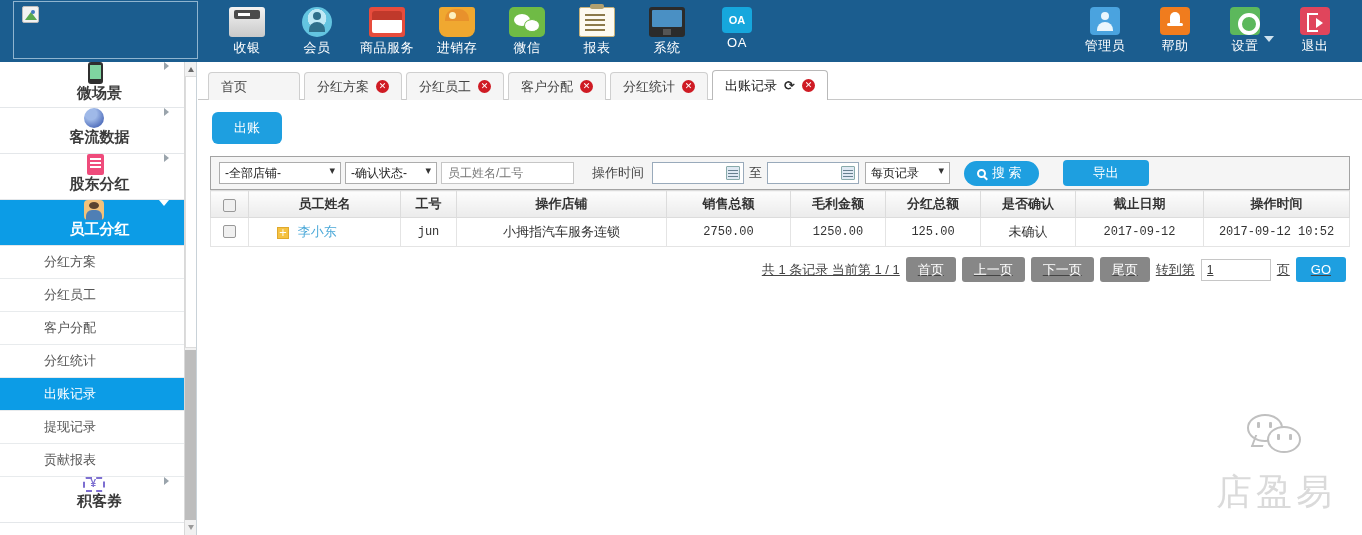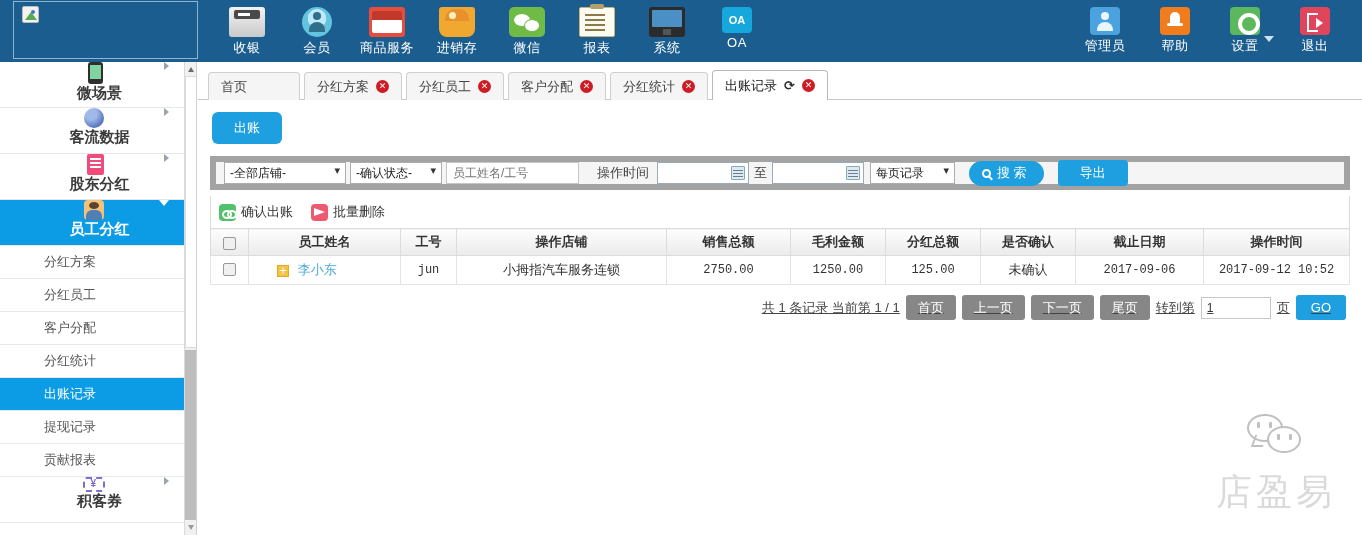--- a/index.html
+++ b/index.html
@@ -182,21 +182,21 @@
     background: #fff;
   }
   .btn-primary {
     background: #1e9fe0; color: #fff; border: none; border-radius: 6px;
     padding: 7px 22px; font-size: 13px; cursor: pointer;
     font-family: "Liberation Sans", sans-serif;
   }
   .row-toolbar { padding: 12px 0 0 14px; }
 
   .filterbar {
-    margin: 12px 12px 0 12px; background: #f5f5f5; border: 6px solid #a3a3a3;
+    margin: 12px 12px 0 12px; background: #f5f5f5; border: 1px solid #a3a3a3;
     height: 34px; display: flex; align-items: center; padding: 0 8px; gap: 0;
   }
   .sel {
     height: 22px; border: 1px solid #adadad; background: #fff; font-size: 12px;
     padding: 0 20px 0 5px; position: relative; display: flex; align-items: center;
     cursor: pointer; color: #222; font-family: "Liberation Sans", sans-serif;
     margin-right: 4px;
   }
   .sel:after {
     content: "▾"; position: absolute; right: 5px; top: 1px; font-size: 11px; color: #333;
@@ -232,21 +232,21 @@
   .mag {
     width: 9px; height: 9px; border: 2px solid #fff; border-radius: 50%;
     position: relative; display: inline-block;
   }
   .mag:after {
     content: ""; position: absolute; right: -4px; bottom: -3px;
     width: 5px; height: 2px; background: #fff; transform: rotate(45deg);
   }
   .btn-export {
     background: #1e9fe0; color: #fff; border: none; border-radius: 4px;
-    height: 26px; padding: 0 22px; font-size: 13px; cursor: pointer; margin-left: 14px;
+    height: 26px; padding: 0 30px; font-size: 13px; cursor: pointer; margin-left: 24px;
     font-family: "Liberation Sans", sans-serif;
   }
 
   .actionbar {
     margin: 0 12px; border-left: 1px solid #dcdcdc; border-right: 1px solid #dcdcdc;
     height: 32px; display: flex; align-items: center; padding-left: 8px; gap: 18px;
     background: #fff; margin-top: 6px;
   }
   .act { display: flex; align-items: center; gap: 5px; font-size: 13px; color: #333; cursor: pointer; }
   .act-ico { width: 17px; height: 17px; border-radius: 4px; position: relative; }
@@ -515,30 +515,20 @@
       <div class="sel w3" style="margin-left:6px">
         <span>每页记录</span>
       </div>
       <button class="btn-search">
         <span class="mag"></span>
         <span>搜 索</span>
       </button>
       <button class="btn-export">导出</button>
     </div>
 
-    <div class="actionbar">
-      <div class="act">
-        <span class="act-ico ico-confirm"></span>
-        <span>确认出账</span>
-      </div>
-      <div class="act">
-        <span class="act-ico ico-delete"></span>
-        <span>批量删除</span>
-      </div>
-    </div>
 
     <table class="tbl">
       <thead>
         <tr>
           <th style="width:38px">
             <span class="ckbox"></span>
           </th>
           <th style="width:152px">员工姓名</th>
           <th style="width:56px">工号</th>
           <th style="width:210px">操作店铺</th>
@@ -558,21 +548,21 @@
           <td class="cn" style="text-align:left;padding-left:28px">
             <span class="plus-box">+</span>
             <span class="lnk">李小东</span>
           </td>
           <td>jun</td>
           <td class="cn">小拇指汽车服务连锁</td>
           <td>2750.00</td>
           <td>1250.00</td>
           <td>125.00</td>
           <td class="cn">未确认</td>
-          <td>2017-09-06</td>
+          <td>2017-09-12</td>
           <td>2017-09-12 10:52</td>
         </tr>
       </tbody>
     </table>
 
     <div class="pager">
       <span>共 1 条记录 当前第 1 / 1</span>
       <button class="pgbtn">首页</button>
       <button class="pgbtn">上一页</button>
       <button class="pgbtn">下一页</button>

